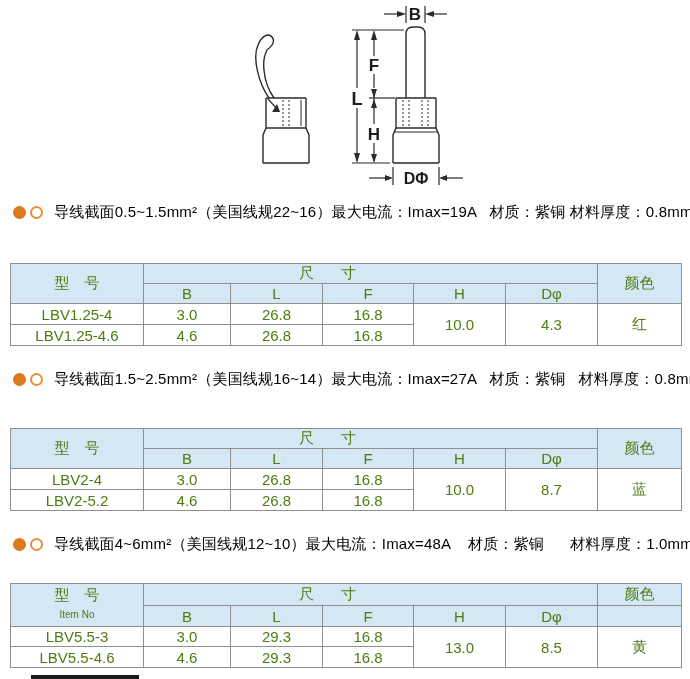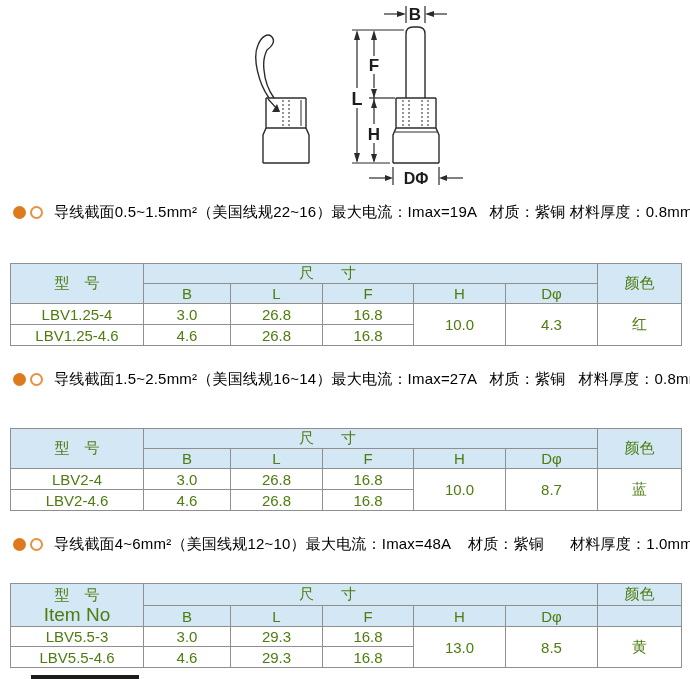--- a/index.html
+++ b/index.html
@@ -27,21 +27,21 @@
     border-collapse:collapse;table-layout:fixed;
     font-size:15px;color:#4d7c0f;
   }
   .spec td{
     border:1px solid #8f8f8f;
     text-align:center;vertical-align:middle;
     padding:0;overflow:hidden;
   }
   .spec td.hd{background:#d3e7f4}
   .spec td.size-cell{padding-right:80px;letter-spacing:6px}
-  .spec .itemno{font-size:19px;letter-spacing:0}
+  .spec .itemno{font-size:10px;letter-spacing:0}
   .modelhd div{line-height:20px}
 
   .partial-rule{position:absolute;left:31px;top:675px;width:108px;height:4px;background:#1c1c1c}
 </style>
 </head>
 <body>
 
 <svg class="drawing" width="690" height="200" viewBox="0 0 690 200">
 
   <g stroke="#2b2b2b" stroke-width="1.4" fill="none">
@@ -197,21 +197,21 @@
   <tr style="height:21px">
     <td>LBV2-4</td>
     <td>3.0</td>
     <td>26.8</td>
     <td>16.8</td>
     <td rowspan="2">10.0</td>
     <td rowspan="2">8.7</td>
     <td rowspan="2">蓝</td>
   </tr>
   <tr style="height:21px">
-    <td>LBV2-4.6</td>
+    <td>LBV2-5.2</td>
     <td>4.6</td>
     <td>26.8</td>
     <td>16.8</td>
   </tr>
   </tbody>
 </table>
 
 <div class="bullet-line" style="top:536px">
   <span class="dot"></span>
   <span class="ring"></span>

